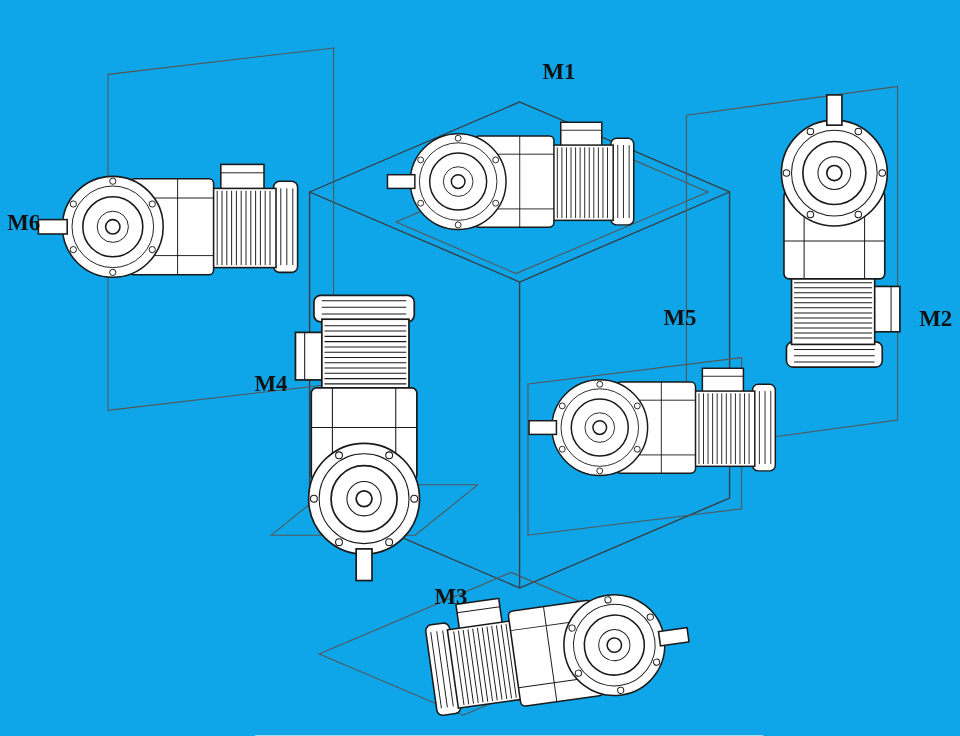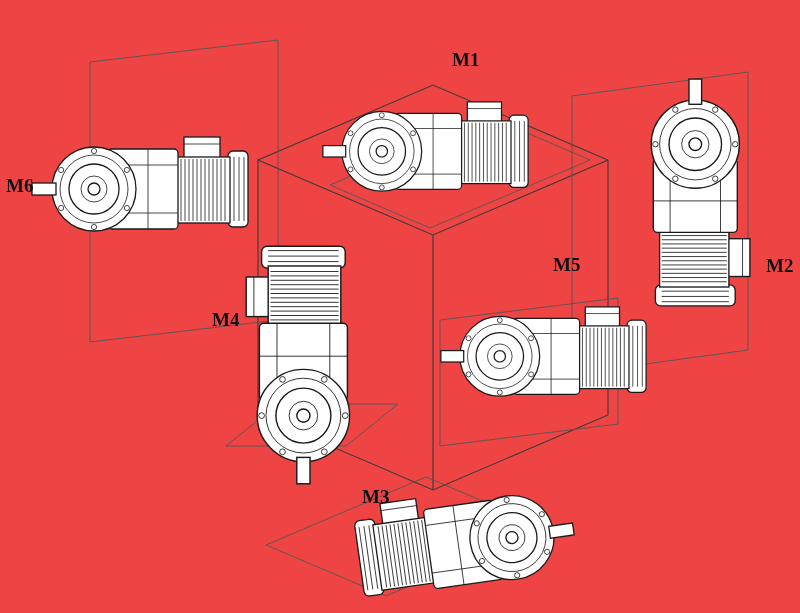--- a/index.html
+++ b/index.html
@@ -5,21 +5,21 @@
   html, body {
     margin: 0;
     padding: 0;
     background: #ffffff;
     font-family: "Liberation Serif", serif;
   }
   .stage {
     position: relative;
     width: 800px;
     height: 613px;
-    background: #ef4444;
+    background: #0ea5e9;
     overflow: hidden;
   }
   svg { display: block; }
   .pos-label {
     font-family: "Liberation Serif", serif;
     font-weight: bold;
     font-size: 19px;
     fill: #111111;
   }
 </style>

